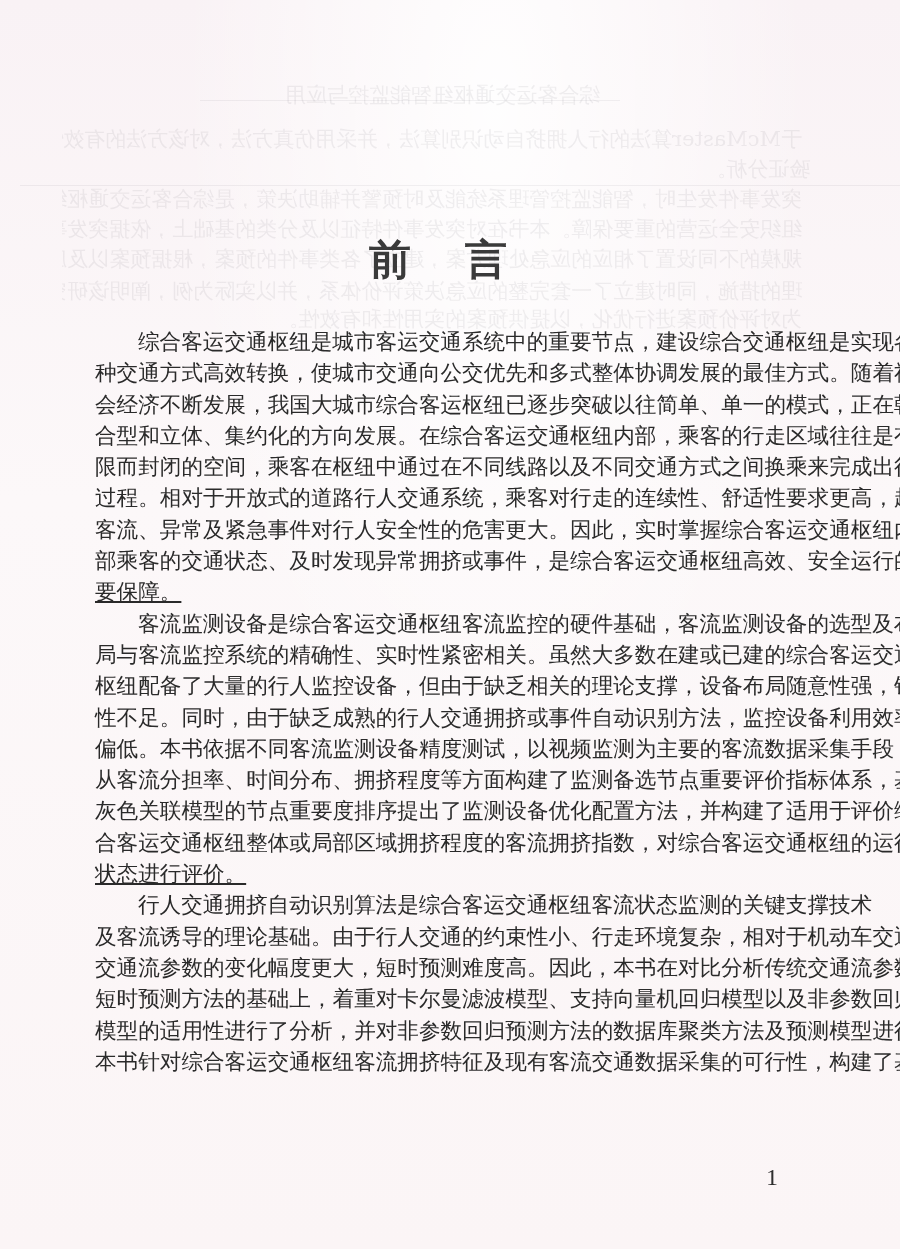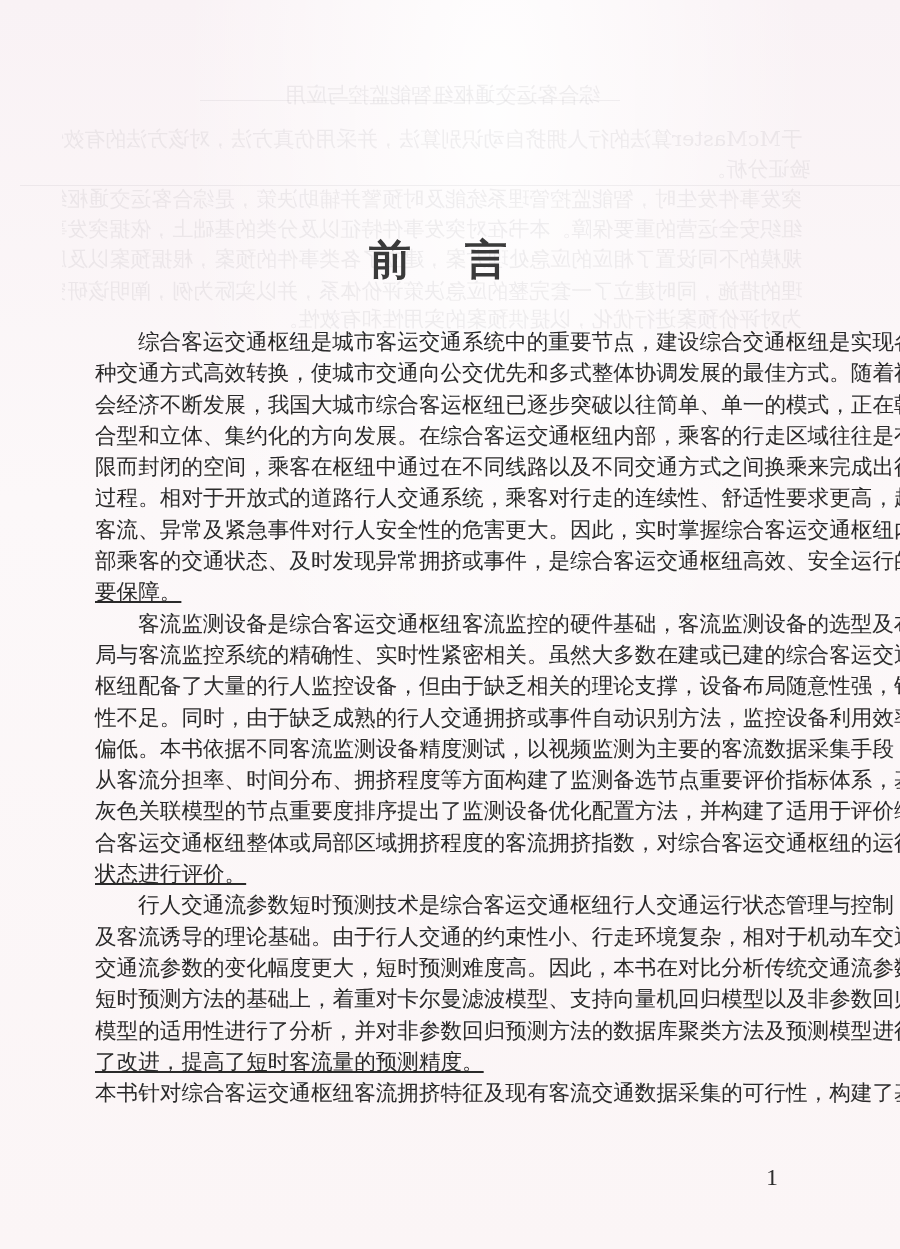--- a/index.html
+++ b/index.html
@@ -125,25 +125,24 @@
     <span class="line">局与客流监控系统的精确性、实时性紧密相关。虽然大多数在建或已建的综合客运交通</span>
     <span class="line">枢纽配备了大量的行人监控设备，但由于缺乏相关的理论支撑，设备布局随意性强，针对</span>
     <span class="line">性不足。同时，由于缺乏成熟的行人交通拥挤或事件自动识别方法，监控设备利用效率</span>
     <span class="line">偏低。本书依据不同客流监测设备精度测试，以视频监测为主要的客流数据采集手段，</span>
     <span class="line">从客流分担率、时间分布、拥挤程度等方面构建了监测备选节点重要评价指标体系，基于</span>
     <span class="line">灰色关联模型的节点重要度排序提出了监测设备优化配置方法，并构建了适用于评价综</span>
     <span class="line">合客运交通枢纽整体或局部区域拥挤程度的客流拥挤指数，对综合客运交通枢纽的运行</span>
     <span class="line last">状态进行评价。</span>
   </div>
   <div class="paragraph">
-    <span class="line indent">行人交通流参数短时预测技术是综合客运交通枢纽行人交通运行状态管理与控制</span>
+    <span class="line indent">行人交通拥挤自动识别算法是综合客运交通枢纽客流状态监测的关键支撑技术</span>
     <span class="line">及客流诱导的理论基础。由于行人交通的约束性小、行走环境复杂，相对于机动车交通，</span>
     <span class="line">交通流参数的变化幅度更大，短时预测难度高。因此，本书在对比分析传统交通流参数</span>
     <span class="line">短时预测方法的基础上，着重对卡尔曼滤波模型、支持向量机回归模型以及非参数回归</span>
     <span class="line">模型的适用性进行了分析，并对非参数回归预测方法的数据库聚类方法及预测模型进行</span>
-    <span class="line last">了改进，提高了短时客流量的预测精度。</span>
   </div>
   <div class="paragraph">
     <span class="line">本书针对综合客运交通枢纽客流拥挤特征及现有客流交通数据采集的可行性，构建了基</span>
   </div>
 </div>
 
 <div class="page-number">1</div>
 
 </body></html>

